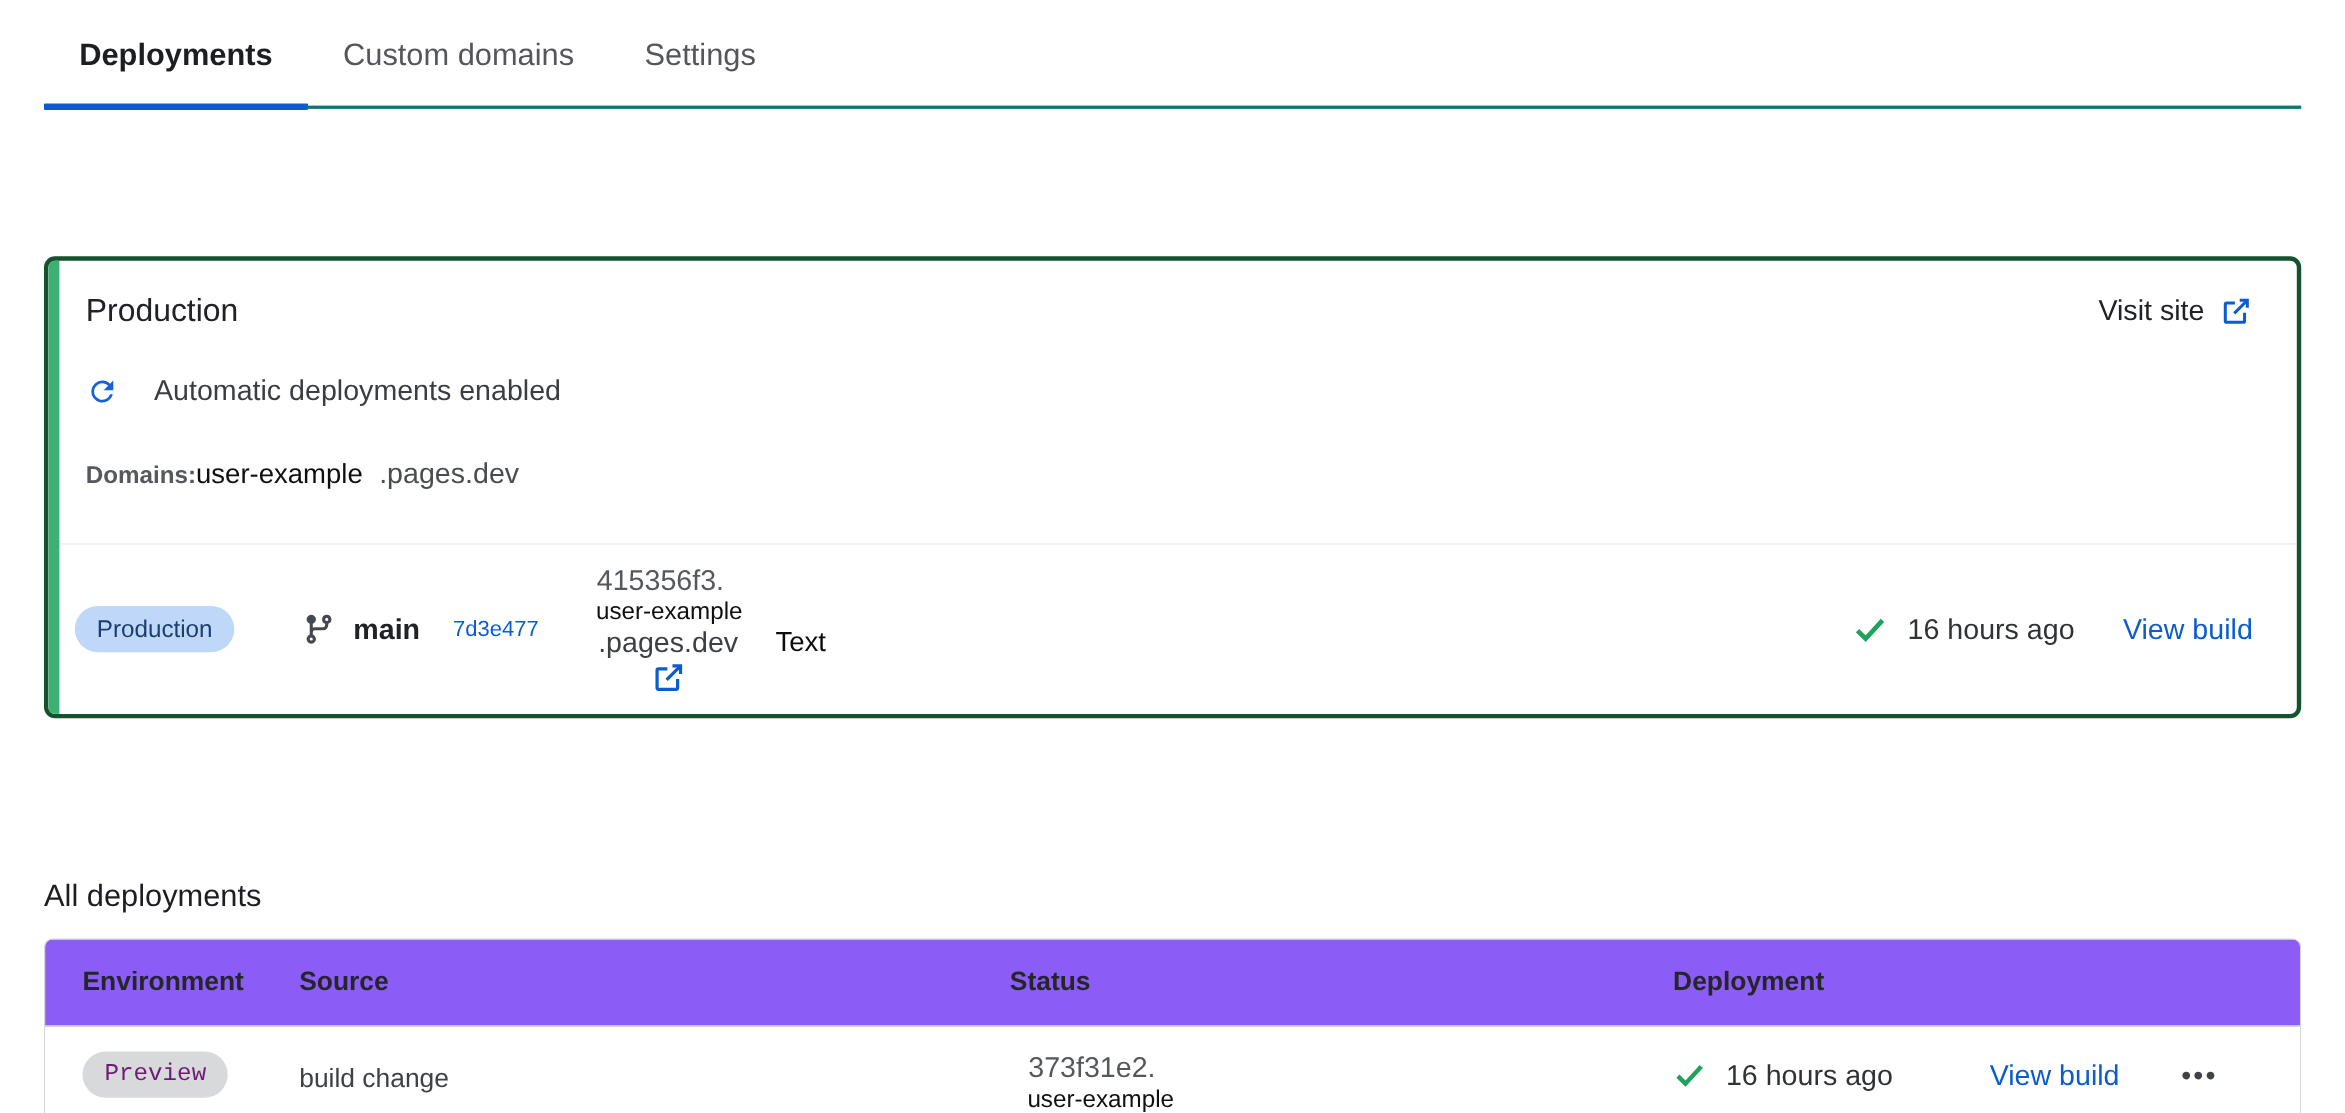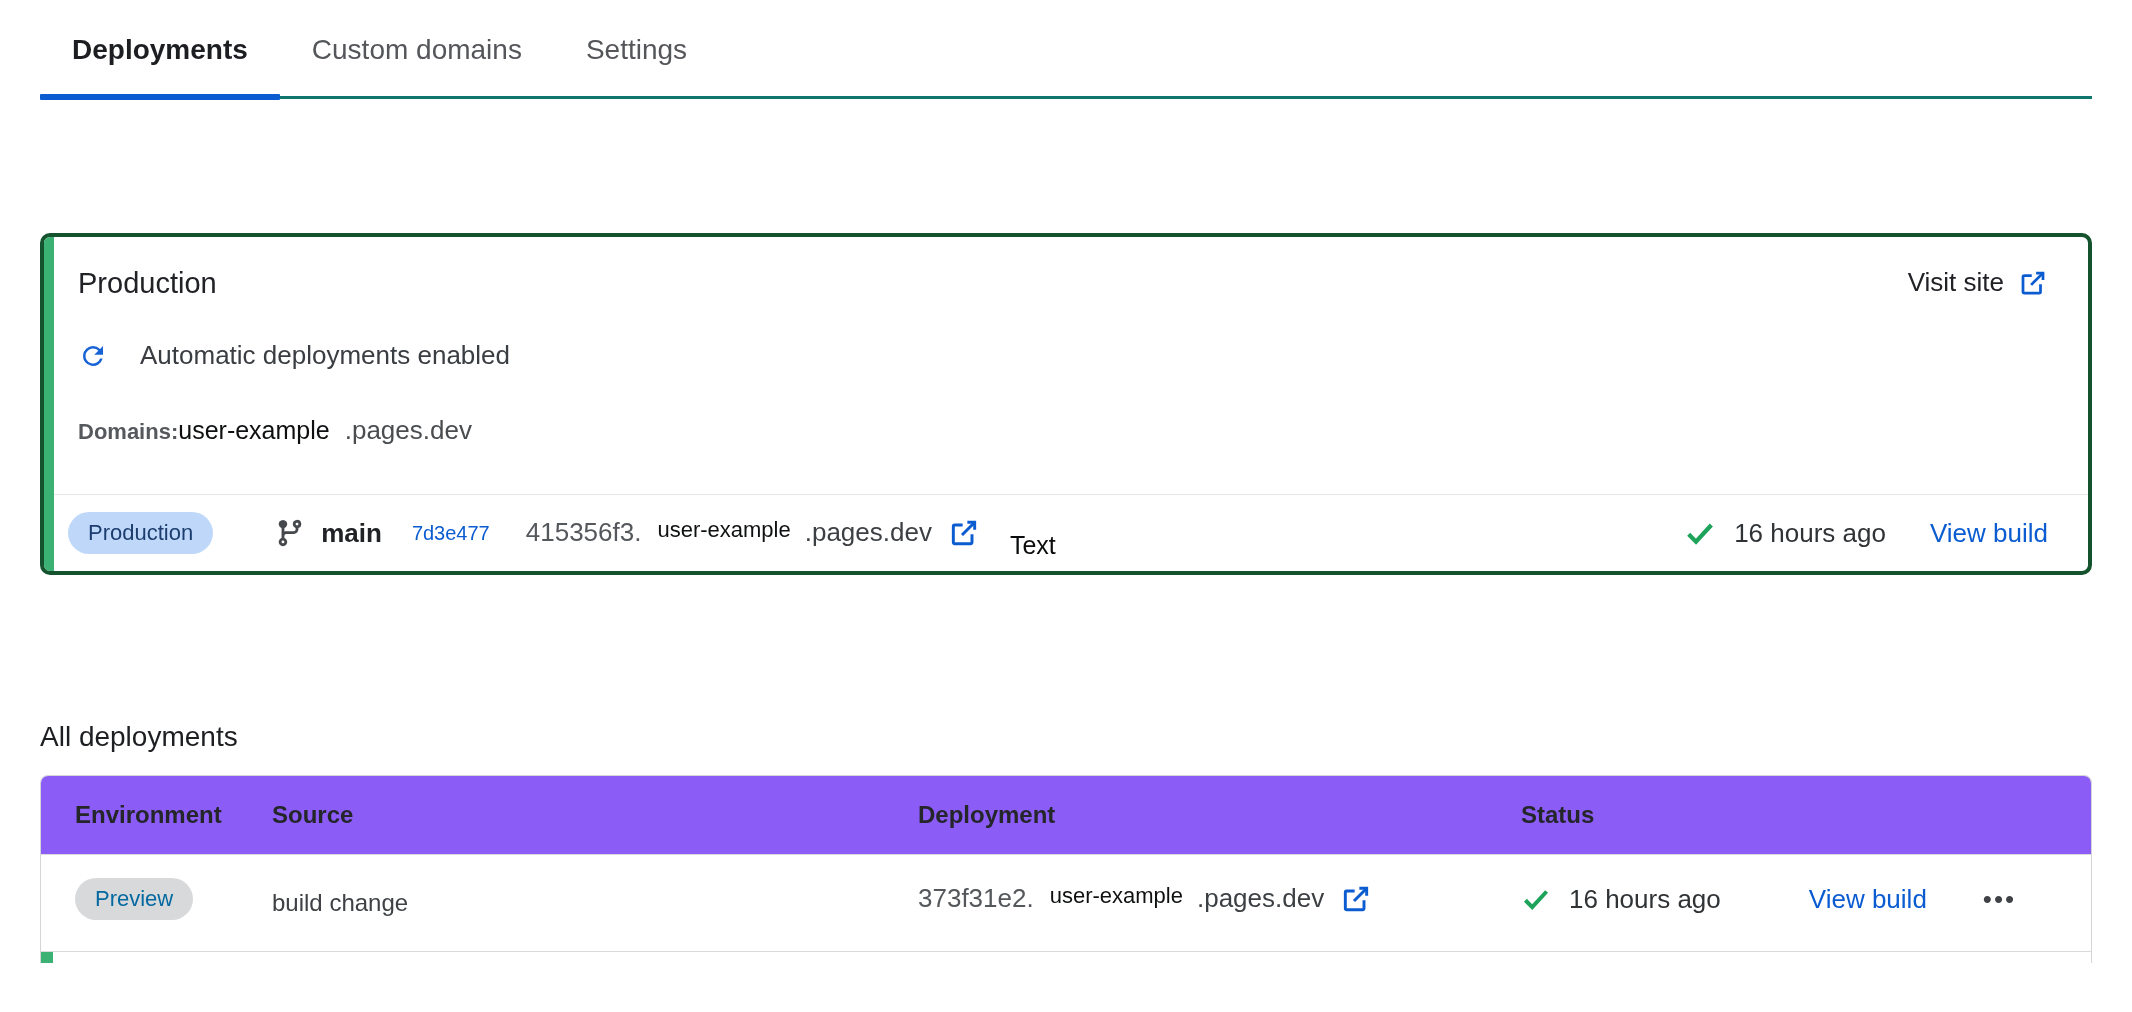--- a/index.html
+++ b/index.html
@@ -26,25 +26,25 @@
   .auto-row { margin-top:40px; display:flex; align-items:center; gap:32px; font-size:26px; color:#3a3d41; }
   .domains-row { margin-top:44px; display:flex; align-items:baseline; }
   .domains-label { font-size:22px; font-weight:700; color:#55585c; }
   .domain-host { font-size:25px; color:#0e0f10; margin-right:15px; }
   .domain-suffix { font-size:26px; color:#4a4d50; }
 
   .prod-deploy-row { border-top:1px solid #e4e6e8; display:flex; align-items:center;
     padding:17px 40px 17px 24px; }
   .badge { display:inline-block; font-size:22px; line-height:1; padding:10px 20px; border-radius:24px; }
   .badge.blue { background:#bfd8fa; color:#1c3d6e; }
-  .badge.gray { background:#d8d9da; color:#0369a1; }
+  .badge.gray { background:#d8d9da; color:#701a75;font-family:Liberation Mono, monospace; }
   .branch-group { display:flex; align-items:center; margin-left:62px; }
   .branch-name { font-size:26px; font-weight:700; color:#202226; margin-left:16px; }
   .commit-link { font-size:20px; color:#0b5cd1; margin-left:30px; cursor:pointer; text-decoration:none; }
-  .dep-group { display:flex; align-items:flex-start; margin-left:36px; }
+  .dep-group { display:flex; align-items:center; margin-left:36px;flex-direction:column; }
   .dep-id { font-size:26px; color:#54575b; }
   .dep-host { font-size:22px; color:#0f1011; margin-left:16px; }
   .dep-suffix { font-size:26px; color:#3c3f43; margin-left:14px; }
   .ext-icon { color:#0b5cd1; margin-left:16px; align-self:center; cursor:pointer; }
   .annotation { font-size:25px; color:#0b0c0d; margin-left:30px; transform:translateY(12px); }
   .status-group { margin-left:auto; display:flex; align-items:center; }
   .status-time { font-size:26px; color:#303336; margin-left:18px; }
   .view-build { font-size:26px; color:#0b5cd1; cursor:pointer; }
   .prod-deploy-row .view-build { margin-left:44px; }
 
@@ -144,22 +144,22 @@
     </span>
   </div>
 </section>
 
 <h2 class="all-heading">All deployments</h2>
 
 <section class="dep-table">
   <div class="grid-cols thead">
     <div class="th">Environment</div>
     <div class="th">Source</div>
+    <div class="th">Status</div>
     <div class="th">Deployment</div>
-    <div class="th">Status</div>
   </div>
 
   <div class="grid-cols trow">
     <div class="cell-line">
       <span class="badge gray">Preview</span>
     </div>
     <div>
       <div class="commit-msg">build change</div>
     </div>
     <div class="cell-line">

